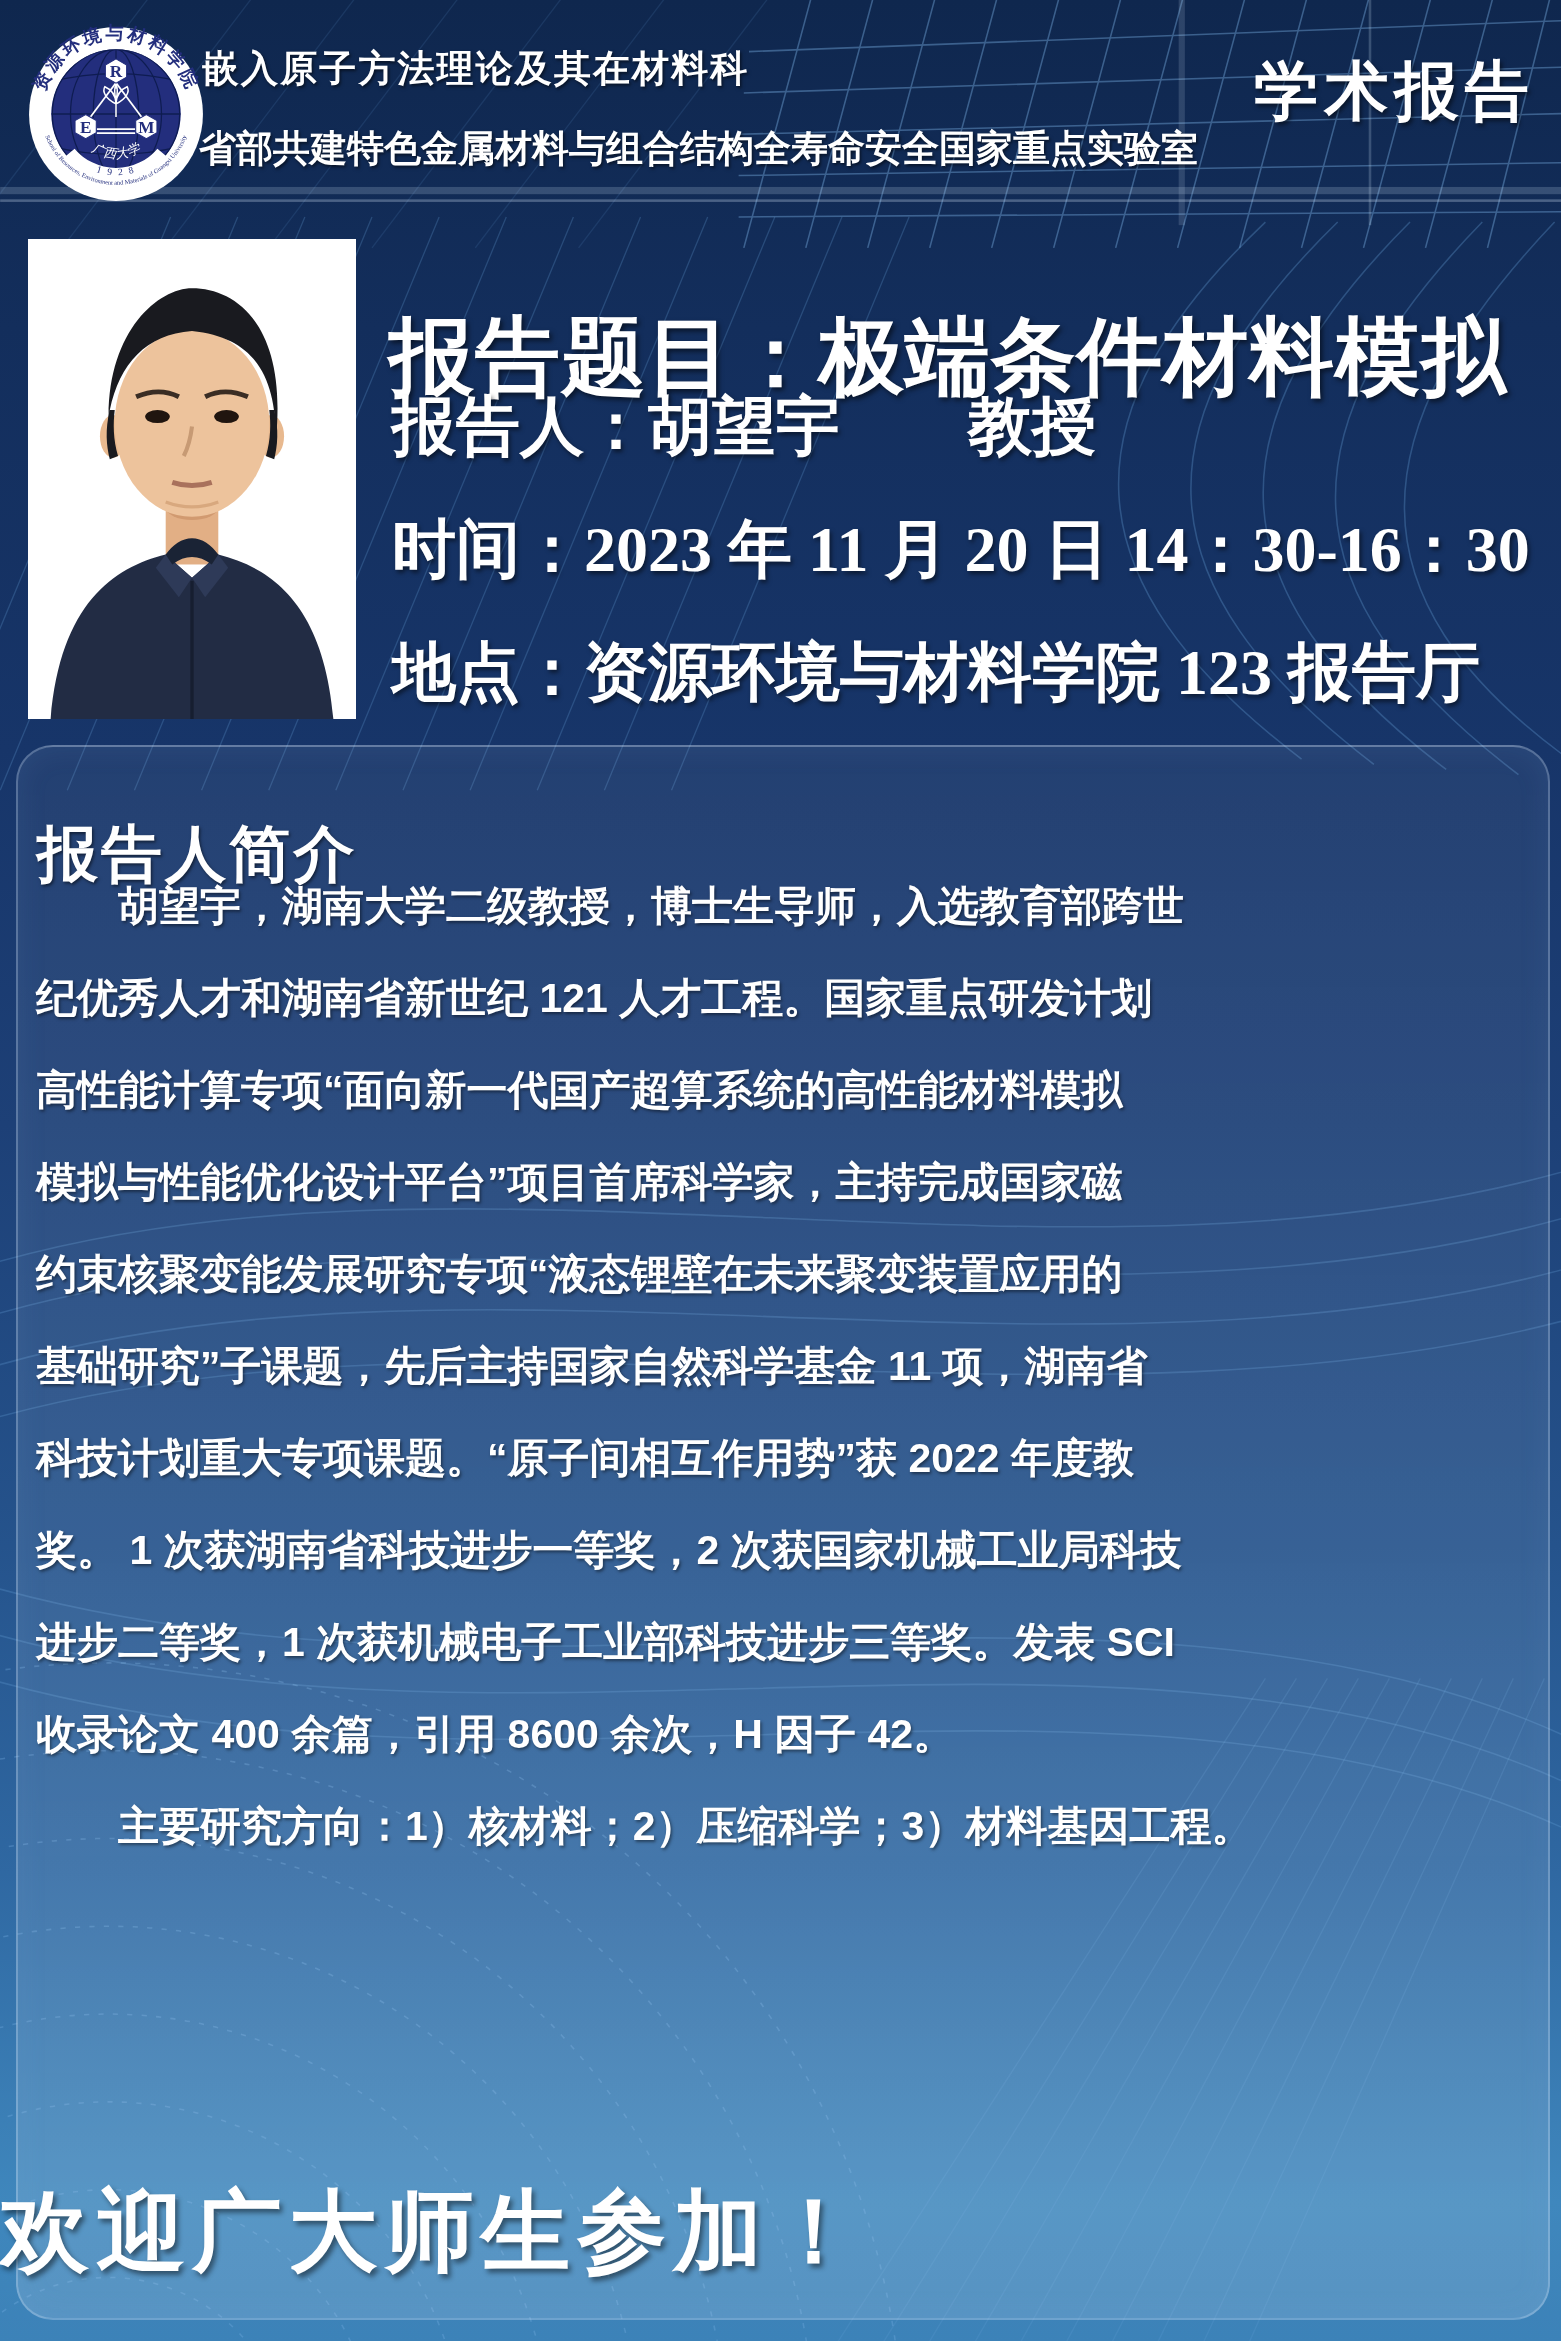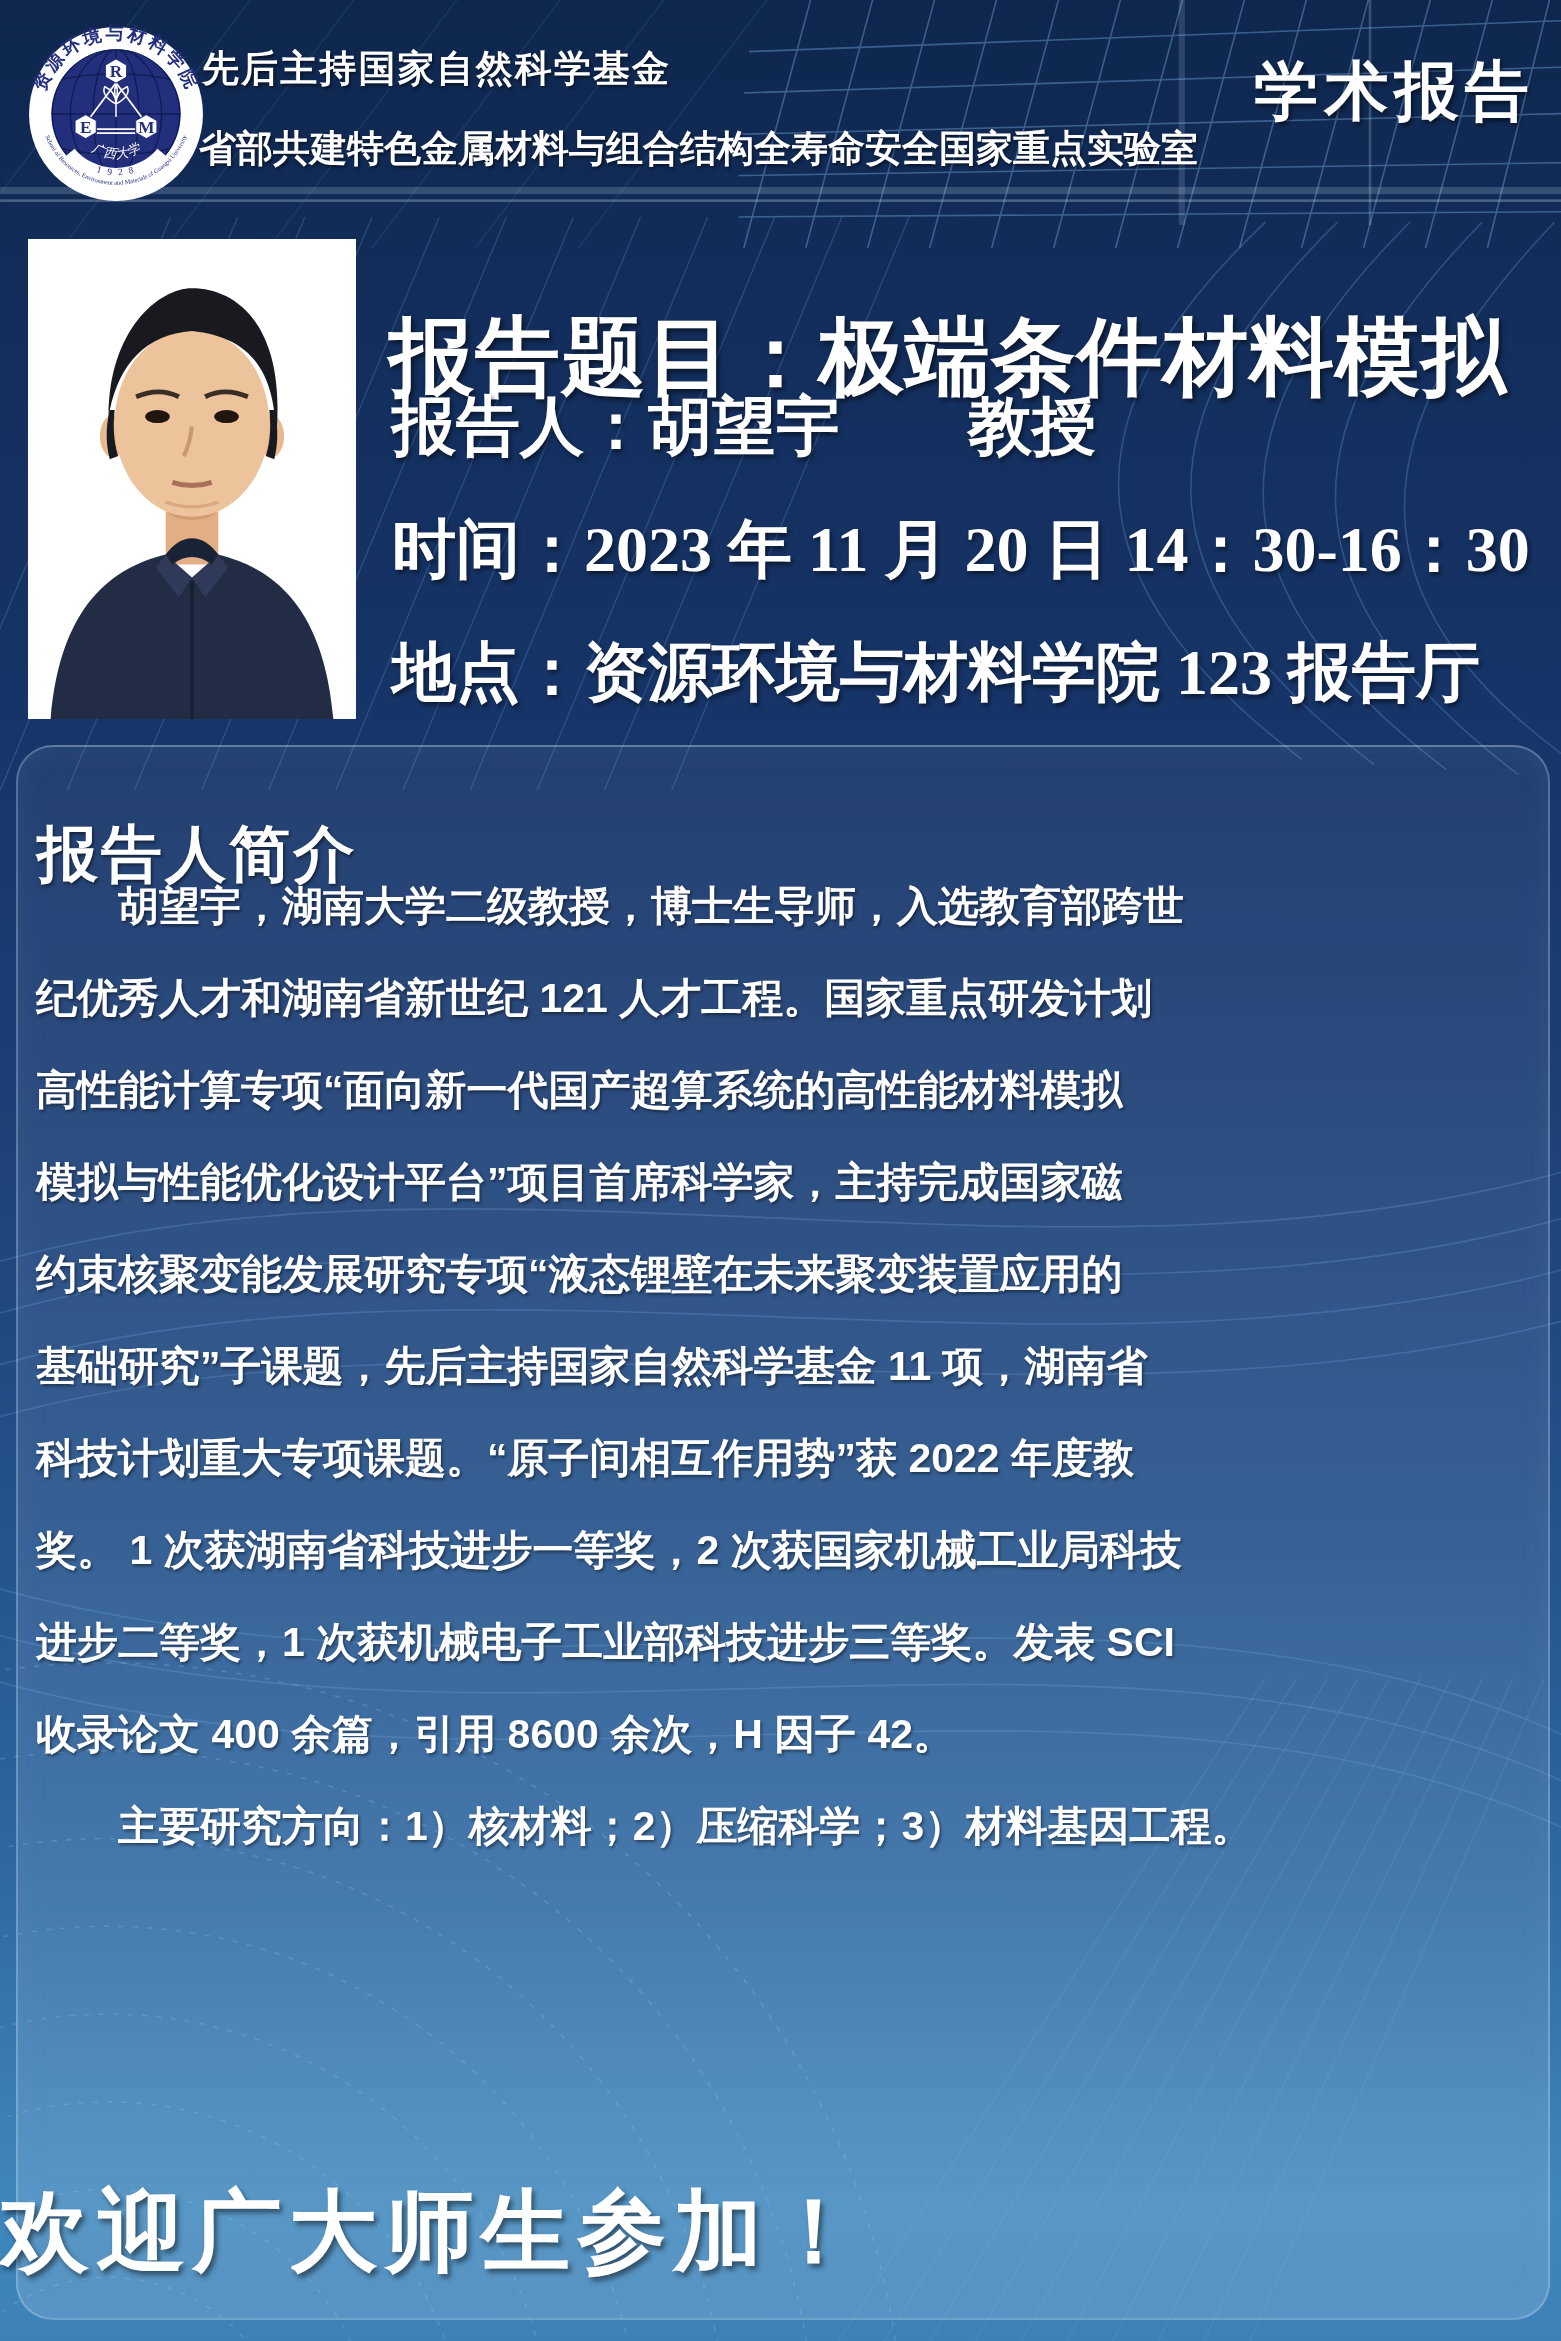--- a/index.html
+++ b/index.html
@@ -191,21 +191,21 @@
         <textPath href="#yearArc" startOffset="50%" text-anchor="middle">1 9 2 8</textPath>
       </text>
       <text font-family="'Liberation Sans', sans-serif" font-size="36" font-weight="bold" letter-spacing="6" fill="#232e7d">
         <textPath href="#topArc" startOffset="50%" text-anchor="middle">资源环境与材料学院</textPath>
       </text>
       <text font-family="'Liberation Serif', serif" font-size="12.5" fill="#232e7d">
         <textPath href="#bottomArc" startOffset="50%" text-anchor="middle">School of Resources, Environment and Materials of Guangxi University</textPath>
       </text>
     </svg>
 
-    <div class="school-line">先后主持国家自然科学基金</div>
+    <div class="school-line">嵌入原子方法理论及其在材料科</div>
     <div class="lab-line">省部共建特色金属材料与组合结构全寿命安全国家重点实验室</div>
     <div class="badge">学术报告</div>
   </header>
 
   <section>
     <div class="photo">
       <svg viewBox="0 0 200 292" preserveAspectRatio="xMidYMid slice">
         <rect x="0" y="0" width="200" height="292" fill="#ffffff"></rect>
 
         <rect x="84" y="160" width="32" height="38" fill="#e2af85"></rect>

